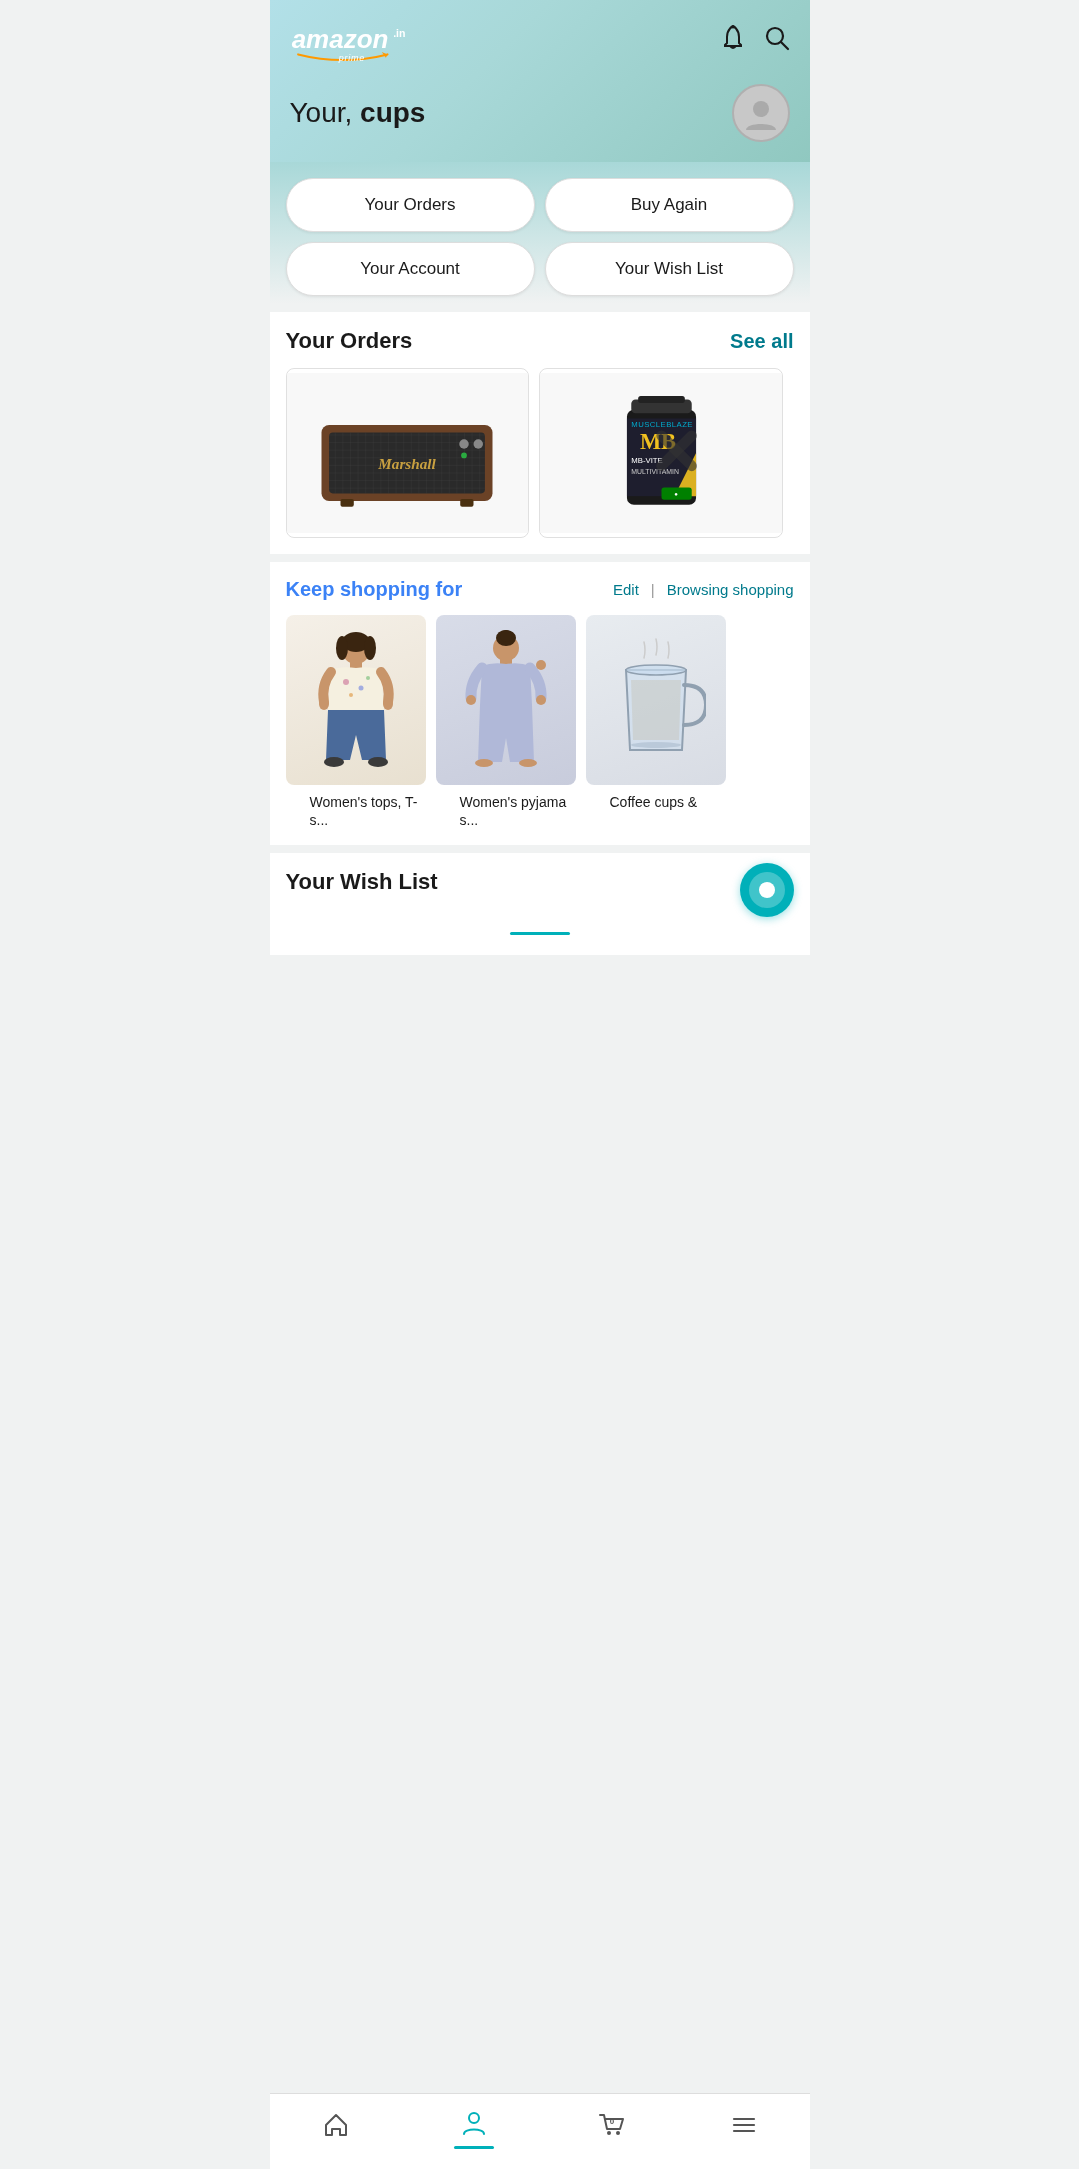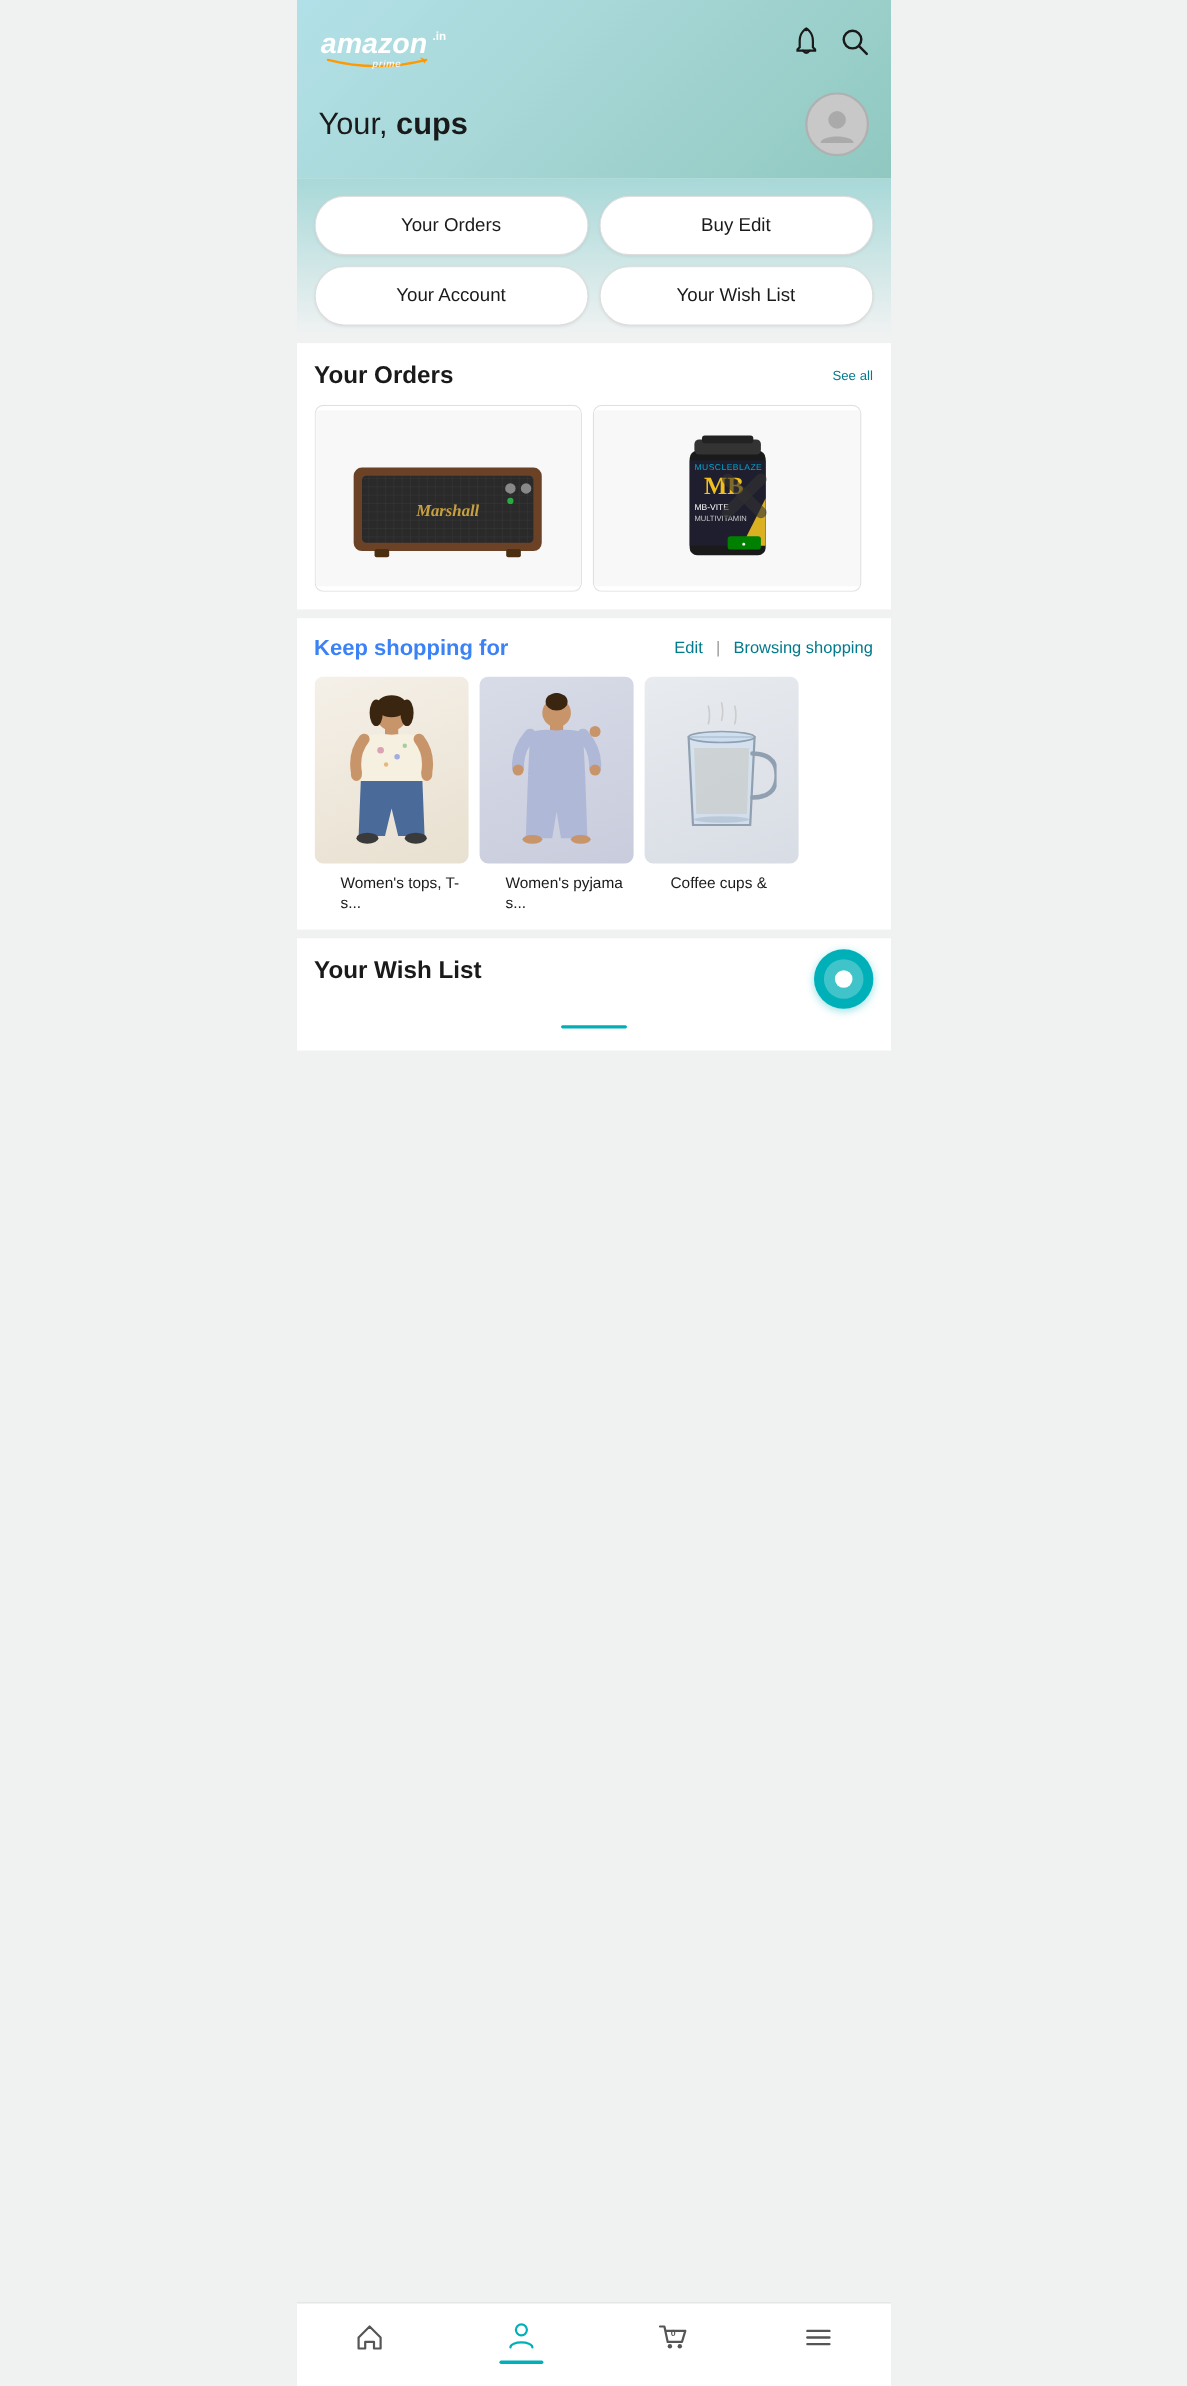--- a/index.html
+++ b/index.html
@@ -101,24 +101,24 @@
       justify-content: space-between;
       align-items: center;
       margin-bottom: 14px;
     }
     .section-title {
       font-size: 22px;
       font-weight: 700;
       color: #1a1a1a;
     }
     .see-all-link {
-      font-size: 12px;
+      font-size: 20px;
       color: #007a8c;
       cursor: pointer;
-      font-weight: 400;
+      font-weight: 700;
     }
 
     
     .orders-scroll {
       display: flex;
       gap: 10px;
       overflow-x: auto;
       scrollbar-width: none;
     }
     .orders-scroll::-webkit-scrollbar { display: none; }
@@ -354,21 +354,21 @@
         <circle cx="19" cy="15" r="8" fill="#aaa"></circle>
         <path d="M4 36 C4 28 34 28 34 36" fill="#aaa"></path>
       </svg>
     </div>
   </div>
 </div>
 
 <div class="quick-actions">
   <div class="quick-actions-grid">
     <button class="quick-btn">Your Orders</button>
-    <button class="quick-btn">Buy Edit</button>
+    <button class="quick-btn">Buy Again</button>
     <button class="quick-btn">Your Account</button>
     <button class="quick-btn">Your Wish List</button>
   </div>
 </div>
 
 <div class="section">
   <div class="section-header">
     <span class="section-title">Your Orders</span>
     <span class="see-all-link">See all</span>
   </div>

